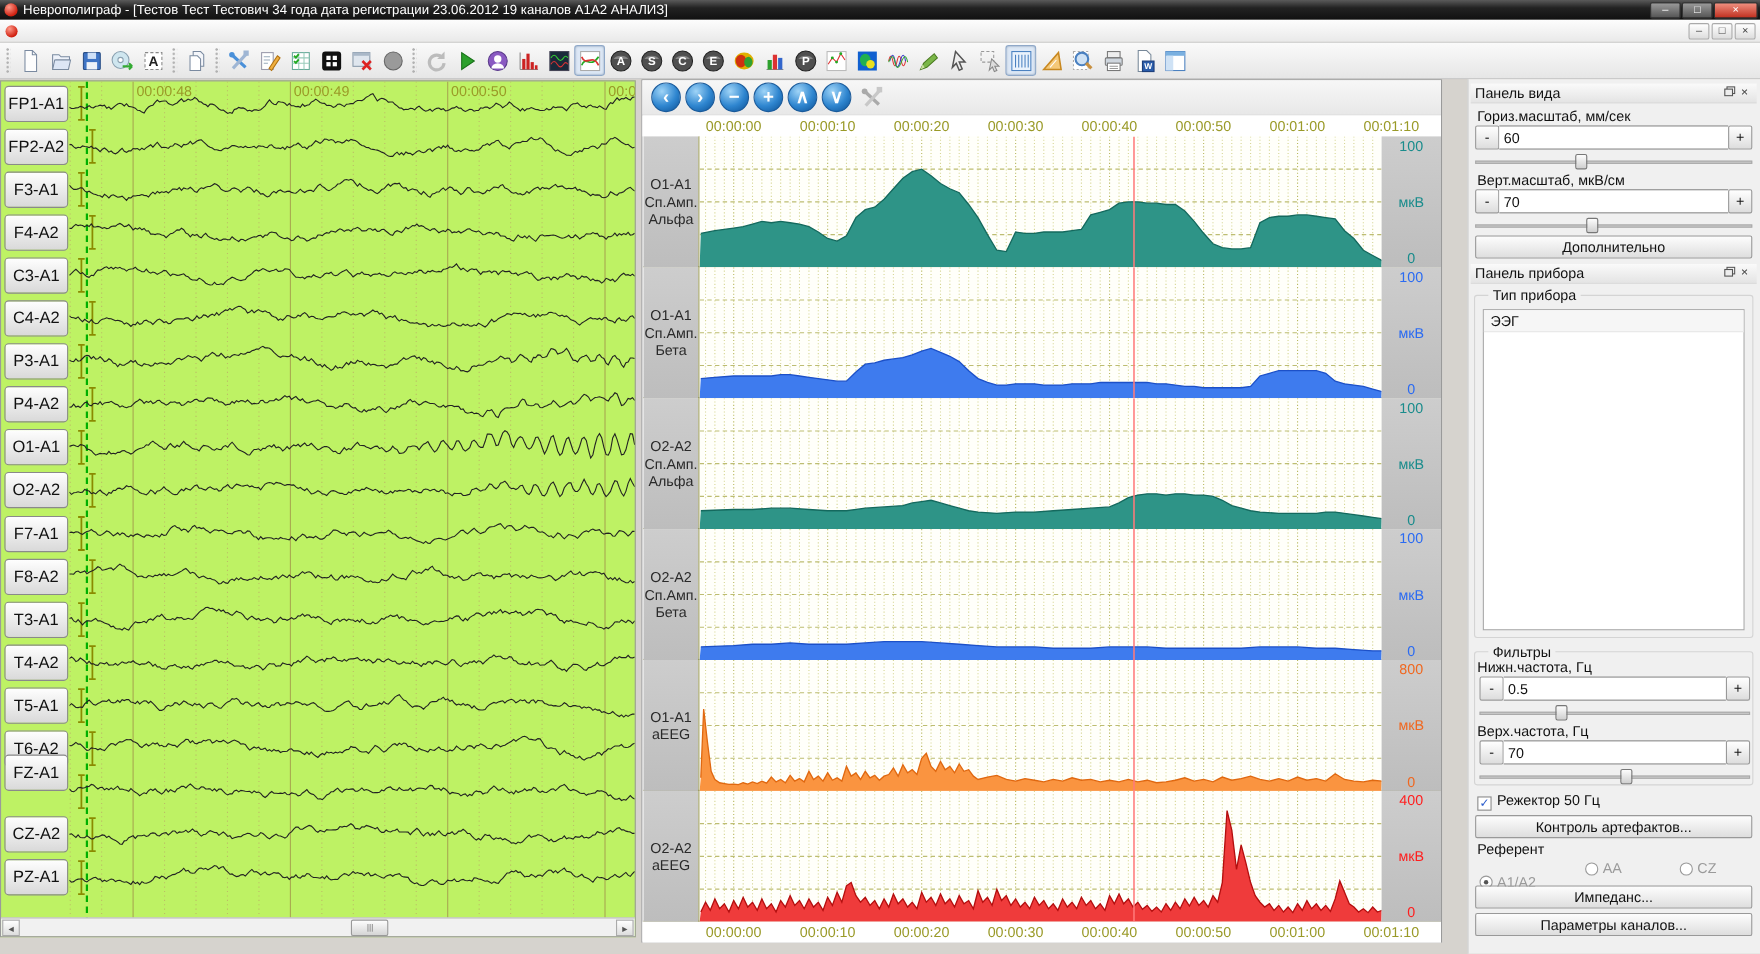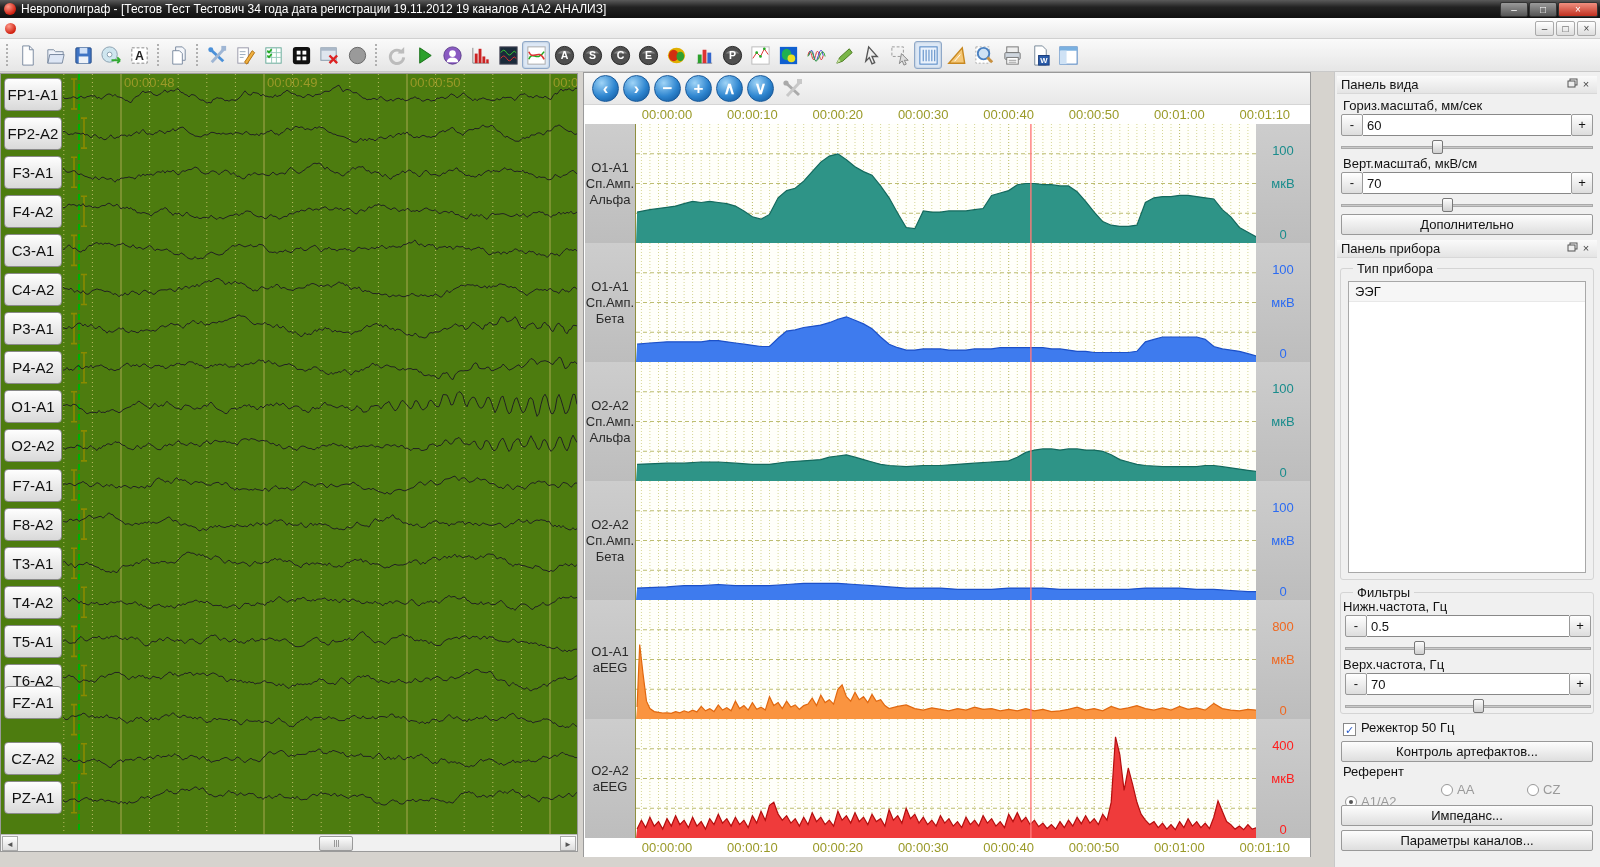--- a/index.html
+++ b/index.html
@@ -36,21 +36,21 @@
   .tb-grip { width:5px; height:24px; margin:0 3px;
     background-image:radial-gradient(circle, #b0b0b0 1px, transparent 1.2px);
     background-size:4px 4px; }
   .tb-icon { width:28px; height:28px; display:flex; align-items:center; justify-content:center;
     border:1px solid transparent; border-radius:3px; }
   .tb-icon svg { width:23px; height:23px; }
   .tb-icon.pressed { background:#dde8f6; border:1px solid #8fa8c8; box-shadow:inset 0 0 2px #9ab; }
 
   
   #eeg-panel { position:absolute; left:0; top:73px; width:578px; height:779px;
-    background:#4d7c0f; border:1px solid #9a9a9a; }
+    background:#bef264; border:1px solid #9a9a9a; }
   .chan-btn { position:absolute; left:3px; width:58px; height:33px;
     background:linear-gradient(#fefefe,#d9d9d9); border:1px solid #8a8a8a; border-radius:4px;
     font-size:15px; color:#111; display:flex; align-items:center; justify-content:center; }
   #eeg-svg { position:absolute; left:62px; top:0; }
   #eeg-scroll { position:absolute; left:0; bottom:0; width:576px; height:17px;
     background:#f1f1f1; border-top:1px solid #b8b8b8; }
   .scr-arrow { position:absolute; top:1px; width:16px; height:15px; font-size:8px; color:#555;
     text-align:center; line-height:15px; background:linear-gradient(#fff,#ddd); border:1px solid #aaa; }
   #eeg-thumb { position:absolute; left:318px; top:1px; width:34px; height:15px;
     background:linear-gradient(#fdfdfd,#d5d5d5); border:1px solid #999; border-radius:2px;
@@ -72,21 +72,21 @@
     white-space:nowrap; top:2px; }
   .trend-row { position:absolute; left:1px; width:725px; height:119px;
     border-bottom:1px solid #8f8f3f; }
   .trend-label { position:absolute; left:0; top:0; width:51px; height:119px;
     background:linear-gradient(#cdcdcd,#bdbdbd); border-right:1px solid #8f8f3f;
     display:flex; flex-direction:column; align-items:center; justify-content:center;
     font-size:13px; color:#2a2a2a; line-height:16px; text-align:center; }
   .trend-plot { position:absolute; left:51px; top:0; width:620px; height:119px; background:#fffffa; }
   .trend-axis { position:absolute; left:671px; top:0; width:54px; height:119px;
     background:linear-gradient(#cdcdcd,#bdbdbd); font-size:13px; }
-  .trend-axis .ymax { position:absolute; top:19px; left:0; width:100%; text-align:center; }
+  .trend-axis .ymax { position:absolute; top:1px; left:0; width:100%; text-align:center; }
   .trend-axis .yunit { position:absolute; top:50%; margin-top:-8px; left:0; width:100%; text-align:center; }
   .trend-axis .ymin { position:absolute; bottom:1px; left:0; width:100%; text-align:center; }
 
   
   #right-panel { position:absolute; left:1334px; top:72px; width:266px; height:795px;
     background:#f0f0f0; border-left:1px solid #c8c8c8; font-size:13px; color:#111; }
   .pane-header { position:absolute; left:2px; width:260px; height:18px; display:flex; align-items:center;
     background:linear-gradient(#fafafa,#e4e4e4); border-bottom:1px solid #d8d8d8; padding:0 4px; }
   .pane-header .ttl { flex:1; }
   .pane-header .hbtn { width:14px; height:13px; font-size:11px; line-height:12px; text-align:center; color:#444; }
@@ -114,21 +114,21 @@
     background:#fff; vertical-align:-2px; margin-right:4px; position:relative; }
   .radio.on::after { content:""; position:absolute; left:3px; top:3px; width:4px; height:4px;
     border-radius:50%; background:#555; }
   .radio-row { position:absolute; left:10px; width:246px; color:#9a9a9a; display:flex; }
 </style>
 </head>
 <body>
 
 <div id="titlebar">
   <div id="app-icon"></div>
-  <div id="title-text">Неврополиграф - [Тестов Тест Тестович 34 года дата регистрации 19.11.2012 19 каналов А1А2 АНАЛИЗ]</div>
+  <div id="title-text">Неврополиграф - [Тестов Тест Тестович 34 года дата регистрации 23.06.2012 19 каналов А1А2 АНАЛИЗ]</div>
   <div class="winbtns">
     <div class="winbtn">–</div>
     <div class="winbtn">□</div>
     <div class="winbtn close">×</div>
   </div>
 </div>
 
 <div id="menubar">
   <div class="app-mini"></div>
   <div id="mdi-btns">

